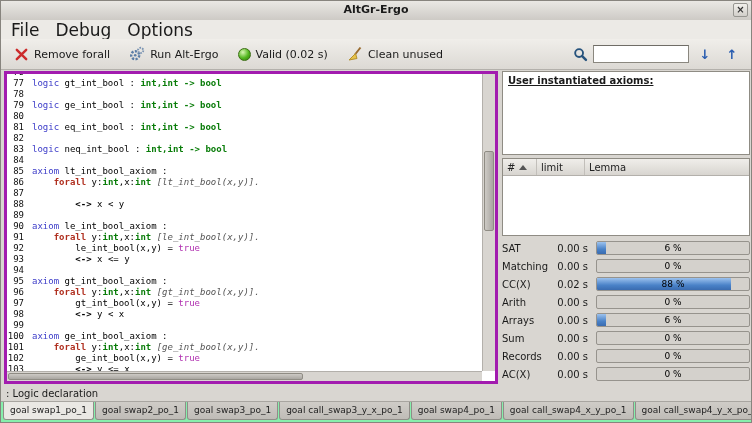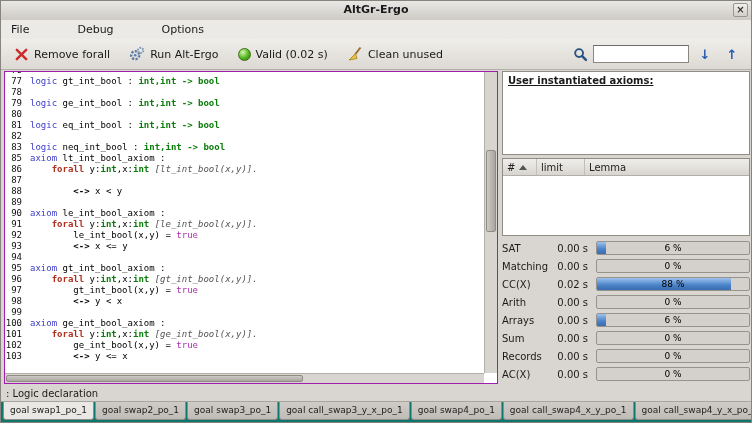--- a/index.html
+++ b/index.html
@@ -12,39 +12,39 @@
   }
   
   .titlebar { position:absolute; left:0; top:0; width:100%; height:24px;
     background: linear-gradient(#eae8e4,#c7c4bf); border-bottom:1px solid #a8a5a0;
     text-align:center; font-size:11px; font-weight:bold; line-height:18px; }
   .close-btn { position:absolute; right:3px; top:2px; width:15px; height:14px;
     background: linear-gradient(#f2f0ec,#d2cfca); border:1px solid #979691; border-radius:2px;
     font-size:10px; line-height:12px; text-align:center; color:#333; }
   
   .menubar { position:absolute; left:0; top:19px; width:100%; height:19px;
-    background:#eceae6; display:flex; align-items:center; padding:0 2px; font-size:11px;gap:32px; }
+    background:#eceae6; display:flex; align-items:center; padding:0 2px; font-size:17px; }
   .menu-item { padding:2px 8px; }
   
   .toolbar { position:absolute; left:0; top:38px; width:100%; height:31px;
     background:linear-gradient(#f0eeea,#dcd9d4); border-bottom:1px solid #b3b0ab;
     display:flex; align-items:center; padding:0 6px; font-size:11px; }
   .tb-btn, .tb-status { display:flex; align-items:center; gap:5px; padding:3px 7px; margin-right:5px; border-radius:2px; }
   .icon { flex:none; display:block; }
   .led { width:13px; height:13px; border-radius:50%;
     background: radial-gradient(circle at 35% 30%, #d8f7b2, #52b61e 55%, #2e7a0e);
     border:1px solid #3a6e12; }
   .search-group { margin-left:auto; display:flex; align-items:center; gap:5px; padding-right:2px; }
   .search-input { width:96px; height:18px; border:1px solid #8a877f; border-top-color:#6f6c66;
     background:#fff; font-size:11px; padding:0 3px; font-family:"DejaVu Sans", sans-serif; }
   .nav-btn { width:22px; height:20px; display:flex; align-items:center; justify-content:center;
     color:#2a5db0; font-weight:bold; font-size:13px; }
   
   .editor { position:absolute; left:3px; top:70px; width:494px; height:313px;
-    background:#fff; border:1px solid #a21caf; }
+    background:#fff; border:3px solid #a21caf; }
   .code-wrap { position:absolute; left:0; top:0; right:13px; bottom:10px; overflow:hidden; background:#fff; }
   .code-inner { margin-top:-7px; }
   .code-line { height:11px; white-space:pre; display:flex;
     font-family:"DejaVu Sans Mono","Liberation Mono",monospace; font-size:9px; line-height:11px; color:#000; }
   .ln { display:inline-block; width:25px; flex:none; text-align:right; padding-right:8px; color:#111; }
   .seg-k { color:#3b3bc8; }
   .seg-t { color:#0a7d0a; font-weight:bold; }
   .seg-f { color:#b03020; font-weight:bold; }
   .seg-g { color:#555; font-style:italic; }
   .seg-b { color:#b030b0; }
@@ -73,21 +73,21 @@
   .stat-label { width:50px; flex:none; }
   .stat-time { width:44px; flex:none; text-align:right; padding-right:8px; }
   .bar { flex:1; height:14px; position:relative; background:#d4d1cc; border:1px solid #96938d; border-radius:2px; overflow:hidden; }
   .fill { position:absolute; left:0; top:0; bottom:0;
     background:linear-gradient(#9cc2ee,#4a82c8 60%,#3a6cb0); }
   .bar-label { position:absolute; left:0; right:0; top:0; bottom:0; text-align:center; font-size:9px; line-height:13px; color:#000; }
   
   .statusbar { position:absolute; left:0; top:385px; width:100%; height:15px;
     font-size:10px; line-height:15px; padding-left:5px; }
   .tabbar { position:absolute; left:0; top:400px; width:100%; height:23px;
-    background:#0f766e; border-top:1px solid #a8a5a0; display:flex; align-items:flex-start; padding-left:2px; }
+    background:#86efac; border-top:1px solid #a8a5a0; display:flex; align-items:flex-start; padding-left:2px; }
   .tab { font-size:9px; padding:3px 6px 4px; color:#222;
     background:linear-gradient(#cfccc7,#bfbcb7); border:1px solid #908d88; border-top:none;
     border-radius:0 0 3px 3px; margin-right:1px; white-space:nowrap; }
   .tab.active { background:#eae8e4; }
 </style>
 </head>
 <body>
 
 <div class="titlebar">
   <span>AltGr-Ergo</span>
@@ -147,20 +147,21 @@
   <div class="code-wrap">
     <div class="code-inner" id="code-lines">
         <div class="code-line"><span class="ln">76</span><span class="ct"></span></div>
         <div class="code-line"><span class="ln">77</span><span class="ct"><span class="seg-k">logic</span><span class="seg-p"> gt_int_bool : </span><span class="seg-t">int,int -&gt; bool</span></span></div>
         <div class="code-line"><span class="ln">78</span><span class="ct"></span></div>
         <div class="code-line"><span class="ln">79</span><span class="ct"><span class="seg-k">logic</span><span class="seg-p"> ge_int_bool : </span><span class="seg-t">int,int -&gt; bool</span></span></div>
         <div class="code-line"><span class="ln">80</span><span class="ct"></span></div>
         <div class="code-line"><span class="ln">81</span><span class="ct"><span class="seg-k">logic</span><span class="seg-p"> eq_int_bool : </span><span class="seg-t">int,int -&gt; bool</span></span></div>
         <div class="code-line"><span class="ln">82</span><span class="ct"></span></div>
         <div class="code-line"><span class="ln">83</span><span class="ct"><span class="seg-k">logic</span><span class="seg-p"> neq_int_bool : </span><span class="seg-t">int,int -&gt; bool</span></span></div>
+        <div class="code-line"><span class="ln">84</span><span class="ct"></span></div>
         <div class="code-line"><span class="ln">85</span><span class="ct"><span class="seg-k">axiom</span><span class="seg-p"> lt_int_bool_axiom :</span></span></div>
         <div class="code-line"><span class="ln">86</span><span class="ct"><span class="seg-p">    </span><span class="seg-f">forall</span><span class="seg-p"> y:</span><span class="seg-t">int</span><span class="seg-p">,x:</span><span class="seg-t">int</span><span class="seg-p"> </span><span class="seg-g">[lt_int_bool(x,y)].</span></span></div>
         <div class="code-line"><span class="ln">87</span></div>
         <div class="code-line"><span class="ln">88</span><span class="ct"><span class="seg-p">        </span><span class="seg-o">&lt;-&gt;</span><span class="seg-p"> x &lt; y</span></span></div>
         <div class="code-line"><span class="ln">89</span><span class="ct"></span></div>
         <div class="code-line"><span class="ln">90</span><span class="ct"><span class="seg-k">axiom</span><span class="seg-p"> le_int_bool_axiom :</span></span></div>
         <div class="code-line"><span class="ln">91</span><span class="ct"><span class="seg-p">    </span><span class="seg-f">forall</span><span class="seg-p"> y:</span><span class="seg-t">int</span><span class="seg-p">,x:</span><span class="seg-t">int</span><span class="seg-p"> </span><span class="seg-g">[le_int_bool(x,y)].</span></span></div>
         <div class="code-line"><span class="ln">92</span><span class="ct"><span class="seg-p">        le_int_bool(x,y) = </span><span class="seg-b">true</span></span></div>
         <div class="code-line"><span class="ln">93</span><span class="ct"><span class="seg-p">        </span><span class="seg-o">&lt;-&gt;</span><span class="seg-p"> x &lt;= y</span></span></div>
         <div class="code-line"><span class="ln">94</span><span class="ct"></span></div>

